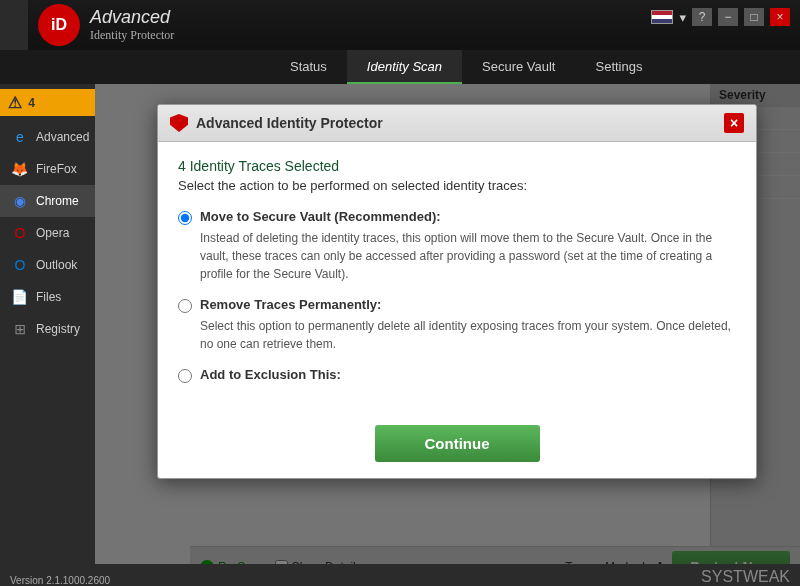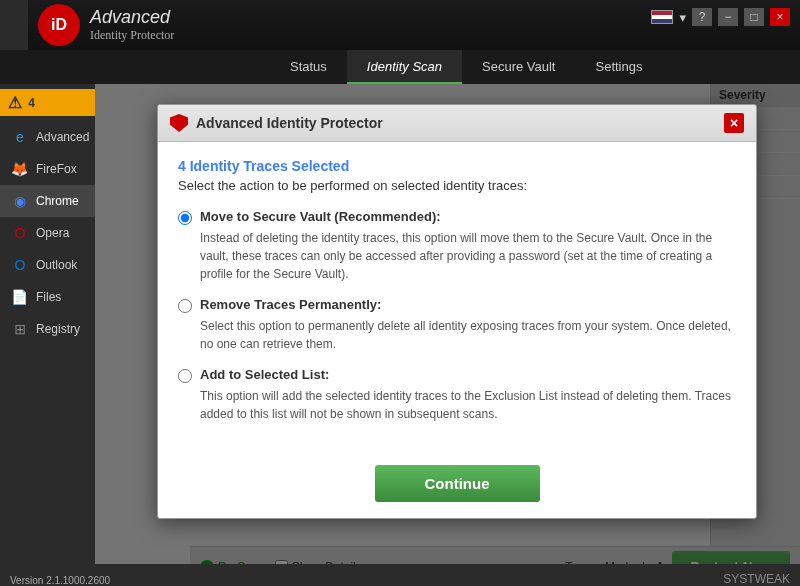--- a/index.html
+++ b/index.html
@@ -254,21 +254,21 @@
       background: #2b2b2b;
       display: flex;
       align-items: flex-end;
       padding: 0 10px;
       color: #aaa;
       font-size: 10px;
       justify-content: space-between;
     }
     .systweak-logo {
       color: #888;
-      font-size: 12px;
+      font-size: 16px;
     }
 
     
     .modal-overlay {
       position: absolute;
       top: 0;
       left: 0;
       right: 0;
       bottom: 22px;
       background: rgba(0,0,0,0.5);
@@ -311,22 +311,22 @@
       font-weight: bold;
       display: flex;
       align-items: center;
       justify-content: center;
       border-radius: 2px;
     }
     .modal-body {
       padding: 16px 20px;
     }
     .modal-subtitle {
-      color: #3b82f6;
-      font-weight: bold;
+      color: #14532d;
+      font-weight: normal;
       font-size: 14px;
       margin-bottom: 4px;
     }
     .modal-desc {
       color: #333;
       font-size: 13px;
       margin-bottom: 16px;
     }
     .option-group {
       margin-bottom: 14px;
@@ -497,23 +497,22 @@
             <div class="option-row">
               <input type="radio" name="action" class="option-radio" style="">
               <span class="option-label">Remove Traces Permanently:</span>
             </div>
             <div class="option-desc">Select this option to permanently delete all identity exposing traces from your system. Once deleted, no one can retrieve them.</div>
           </div>
 
           <div class="option-group">
             <div class="option-row">
               <input type="radio" name="action" class="option-radio" style="">
-              <span class="option-label">Add to Selected List:</span>
+              <span class="option-label">Add to Exclusion This:</span>
             </div>
-            <div class="option-desc">This option will add the selected identity traces to the Exclusion List instead of deleting them. Traces added to this list will not be shown in subsequent scans.</div>
           </div>
         </div>
 
         <div class="modal-footer">
           <button class="continue-btn">Continue</button>
         </div>
       </div>
     </div>
   </div>
 

